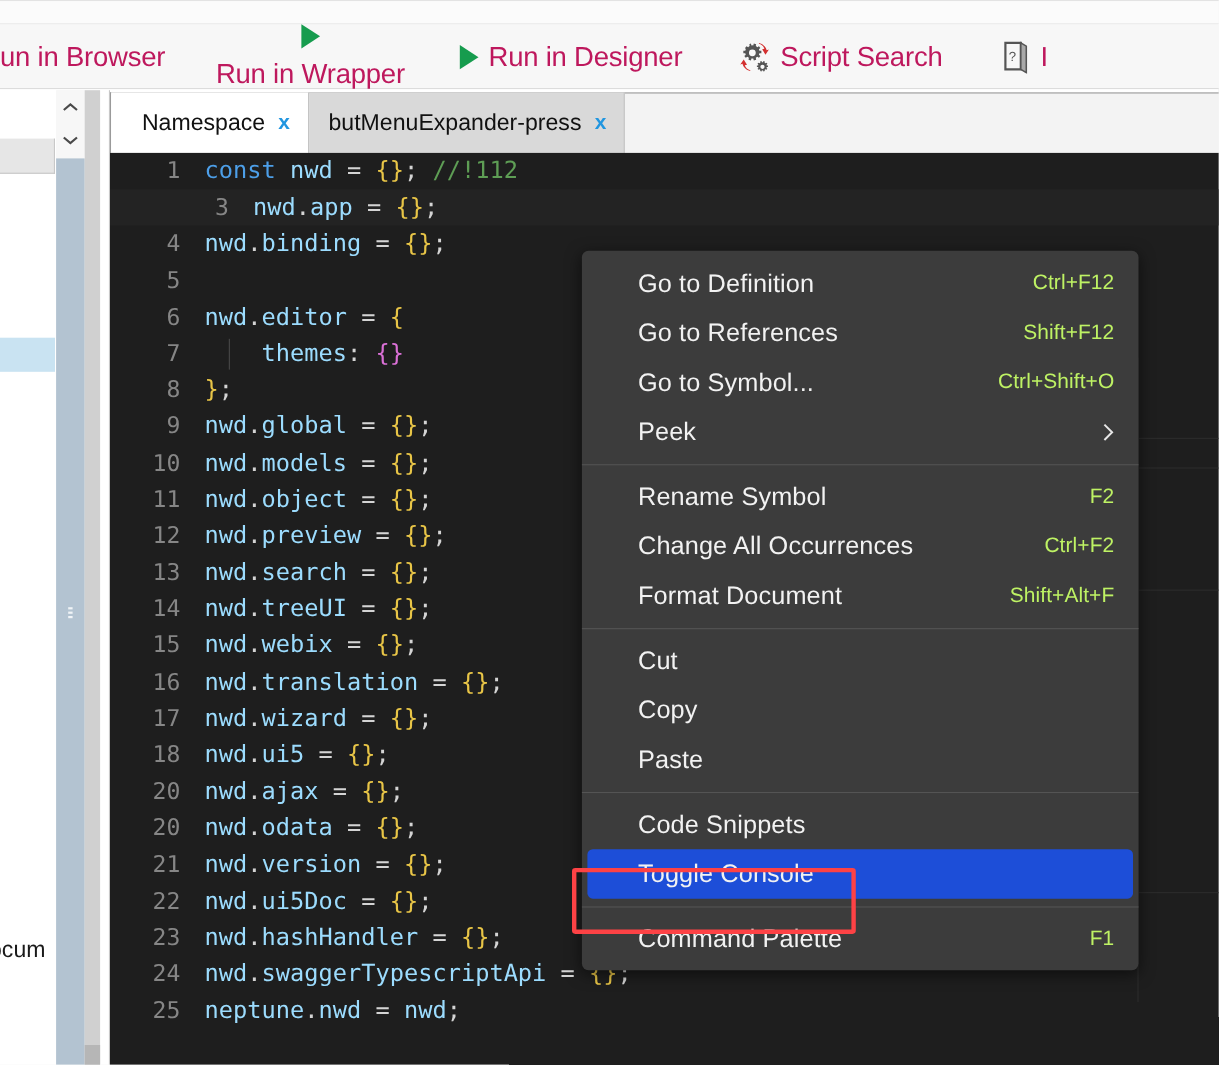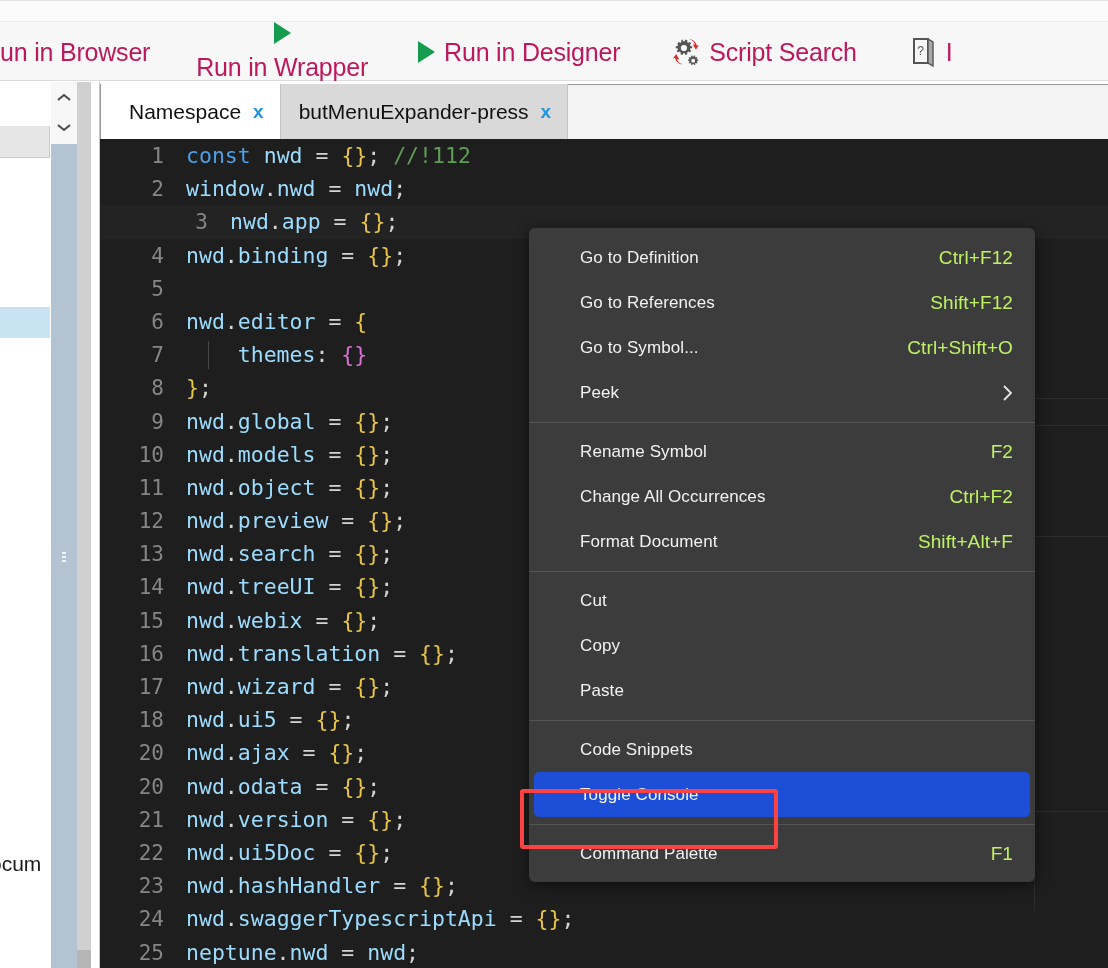--- a/index.html
+++ b/index.html
@@ -150,21 +150,21 @@
     border-radius: 6px;
     box-shadow: 0 3px 14px rgba(0,0,0,.55);
     padding: 7px 0 6px 0;
     color: #f0f0f0;
     font-family: "Liberation Sans", sans-serif;
   }
   .ctx-item {
     position: relative; height: 45px; display: flex; align-items: center;
     padding: 0 22px 0 51px; cursor: default;
   }
-  .ctx-item .lbl { font-size: 17px; color: #f2f2f2; letter-spacing: .1px; }
+  .ctx-item .lbl { font-size: 23px; color: #f2f2f2; letter-spacing: .1px; }
   .ctx-item .key {
     margin-left: auto; font-size: 19px; color: #bef264; letter-spacing:.1px;
   }
   .ctx-item.highlight {
     background: #1d4ed8;
     border-radius: 5px;
     margin: 0 5px; padding-left: 46px;
   }
   .ctx-sep {
     height: 1px; background: #545454; margin: 7px 0 6px 0;
@@ -264,21 +264,20 @@
     </div>
     <div class="tab inactive">
       <span>butMenuExpander-press</span>
       <span class="tab-close">x</span>
     </div>
   </div>
 
   <div class="editor">
     <div id="code-lines">
         <div class="code-line"><span class="ln">1</span><span class="code"><span class="tk-key">const</span><span class="tk-plain"> </span><span class="tk-var">nwd</span><span class="tk-op"> = </span><span class="tk-brace">{}</span><span class="tk-plain">; </span><span class="tk-cmt">//!112</span></span></div>
-        <div class="code-line"><span class="ln">2</span><span class="code"><span class="tk-var">window</span><span class="tk-plain">.</span><span class="tk-var">nwd</span><span class="tk-op"> = </span><span class="tk-var">nwd</span><span class="tk-plain">;</span></span></div>
         <div class="code-line current"><span class="ln">3</span><span class="code"><span class="tk-var">nwd</span><span class="tk-plain">.</span><span class="tk-var">app</span><span class="tk-op"> = </span><span class="tk-brace">{}</span><span class="tk-plain">;</span></span></div>
         <div class="code-line"><span class="ln">4</span><span class="code"><span class="tk-var">nwd</span><span class="tk-plain">.</span><span class="tk-var">binding</span><span class="tk-op"> = </span><span class="tk-brace">{}</span><span class="tk-plain">;</span></span></div>
         <div class="code-line"><span class="ln">5</span><span class="code"></span></div>
         <div class="code-line"><span class="ln">6</span><span class="code"><span class="tk-var">nwd</span><span class="tk-plain">.</span><span class="tk-var">editor</span><span class="tk-op"> = </span><span class="tk-brace">{</span></span></div>
         <div class="code-line"><span class="ln">7</span><span class="code"><span class="tk-plain">    </span><span class="tk-var">themes</span><span class="tk-plain">: </span><span class="tk-brace2">{}</span></span><span class="indent-guide"></span></div>
         <div class="code-line"><span class="ln">8</span><span class="code"><span class="tk-brace">}</span><span class="tk-plain">;</span></span></div>
         <div class="code-line"><span class="ln">9</span><span class="code"><span class="tk-var">nwd</span><span class="tk-plain">.</span><span class="tk-var">global</span><span class="tk-op"> = </span><span class="tk-brace">{}</span><span class="tk-plain">;</span></span></div>
         <div class="code-line"><span class="ln">10</span><span class="code"><span class="tk-var">nwd</span><span class="tk-plain">.</span><span class="tk-var">models</span><span class="tk-op"> = </span><span class="tk-brace">{}</span><span class="tk-plain">;</span></span></div>
         <div class="code-line"><span class="ln">11</span><span class="code"><span class="tk-var">nwd</span><span class="tk-plain">.</span><span class="tk-var">object</span><span class="tk-op"> = </span><span class="tk-brace">{}</span><span class="tk-plain">;</span></span></div>
         <div class="code-line"><span class="ln">12</span><span class="code"><span class="tk-var">nwd</span><span class="tk-plain">.</span><span class="tk-var">preview</span><span class="tk-op"> = </span><span class="tk-brace">{}</span><span class="tk-plain">;</span></span></div>

